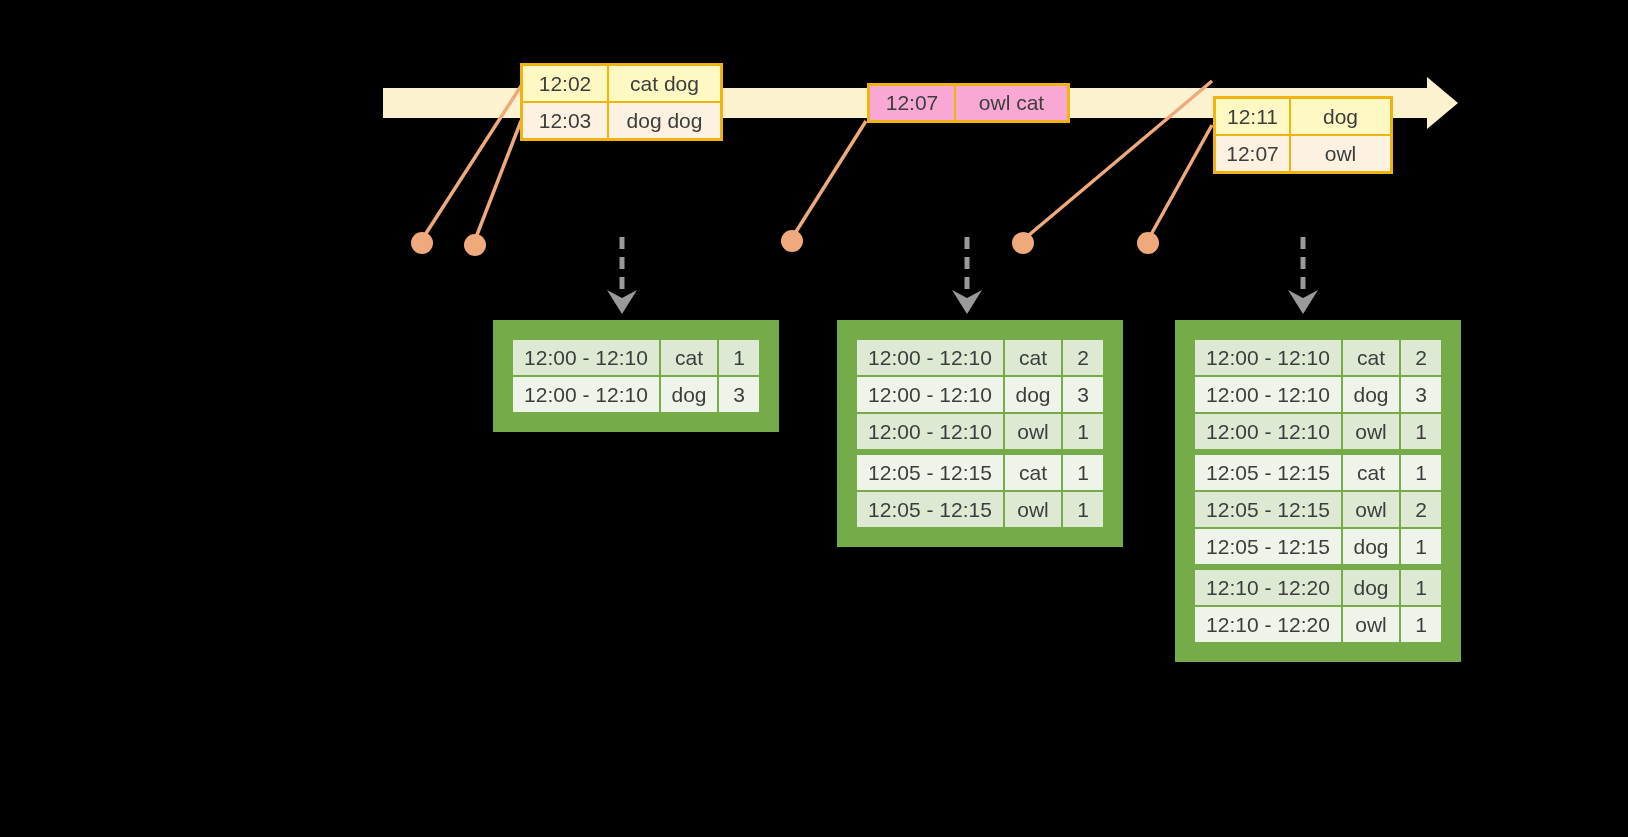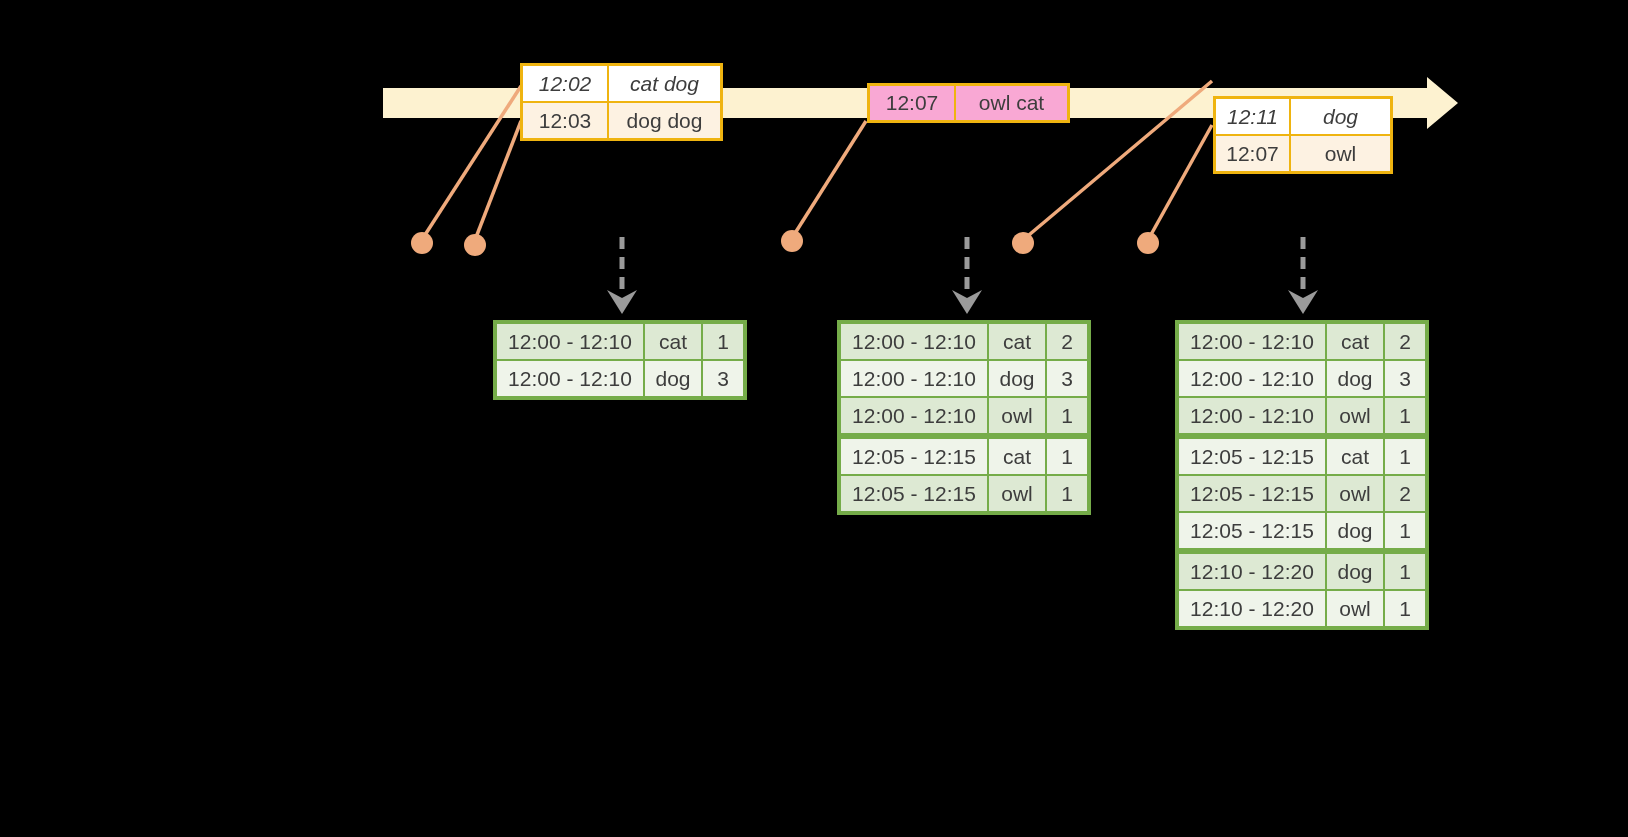--- a/index.html
+++ b/index.html
@@ -14,27 +14,27 @@
     position:absolute;display:grid;gap:2px;background:#efb410;
     border:3px solid #efb410;box-sizing:border-box;
   }
   .etable .cell{
     display:flex;align-items:center;justify-content:center;
     font-size:21px;height:35px;
   }
   .etable.single .cell{height:34px;}
   .cols-wide{grid-template-columns:84px 111px;}
   .cols-narrow{grid-template-columns:73px 99px;}
-  .efill-dark{background:#ffffff;font-style:italic;}
+  .efill-dark{background:#fef9c3;}
   .efill-light{background:#fdf2e2;}
   .efill-mid{background:#f9a8d4;}
 
   
   .gtable{
-    position:absolute;background:#75ac49;padding:4px;box-sizing:border-box;
+    position:absolute;background:#75ac49;padding:20px;box-sizing:border-box;
     display:flex;flex-direction:column;gap:6px;text-align:center;
   }
   .ggroup{display:grid;grid-template-columns:146px 56px 40px;gap:2px;background:#75ac49;}
   .gtable .cell{
     display:flex;align-items:center;justify-content:center;
     font-size:21px;height:35px;
   }
   .gfill-dark{background:#dde9d3;}
   .gfill-light{background:#eff4ea;}
 </style>

